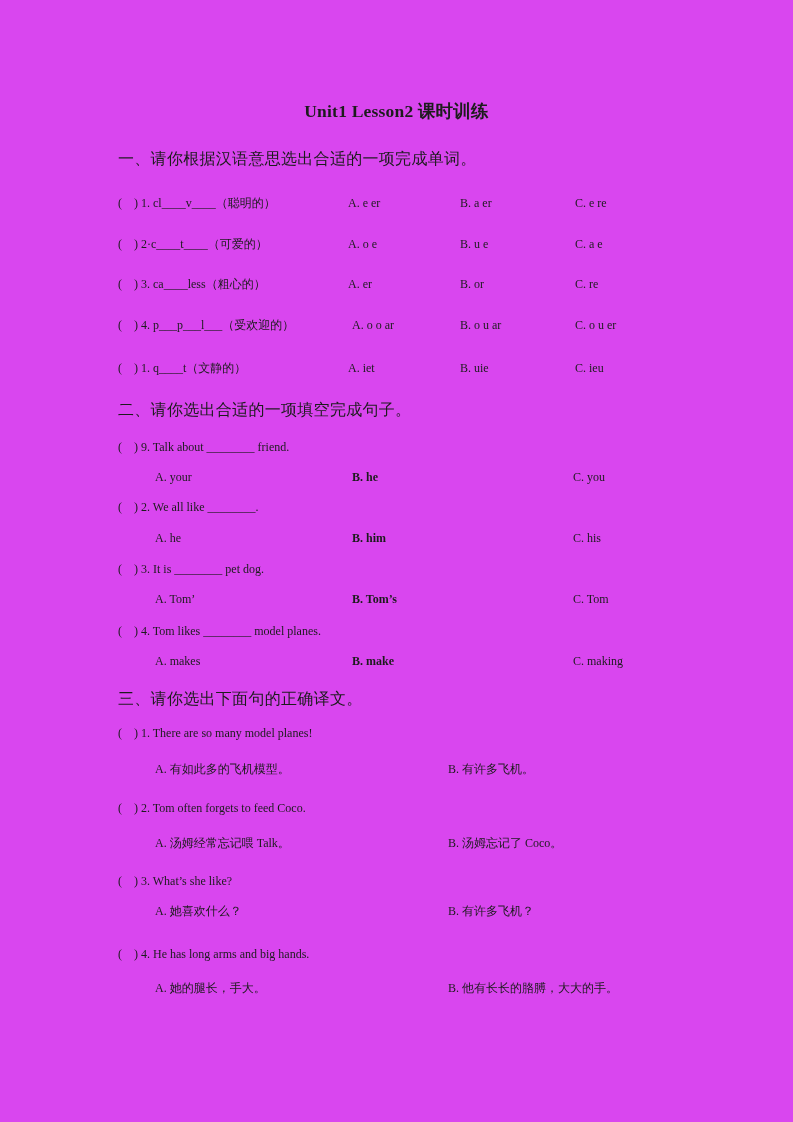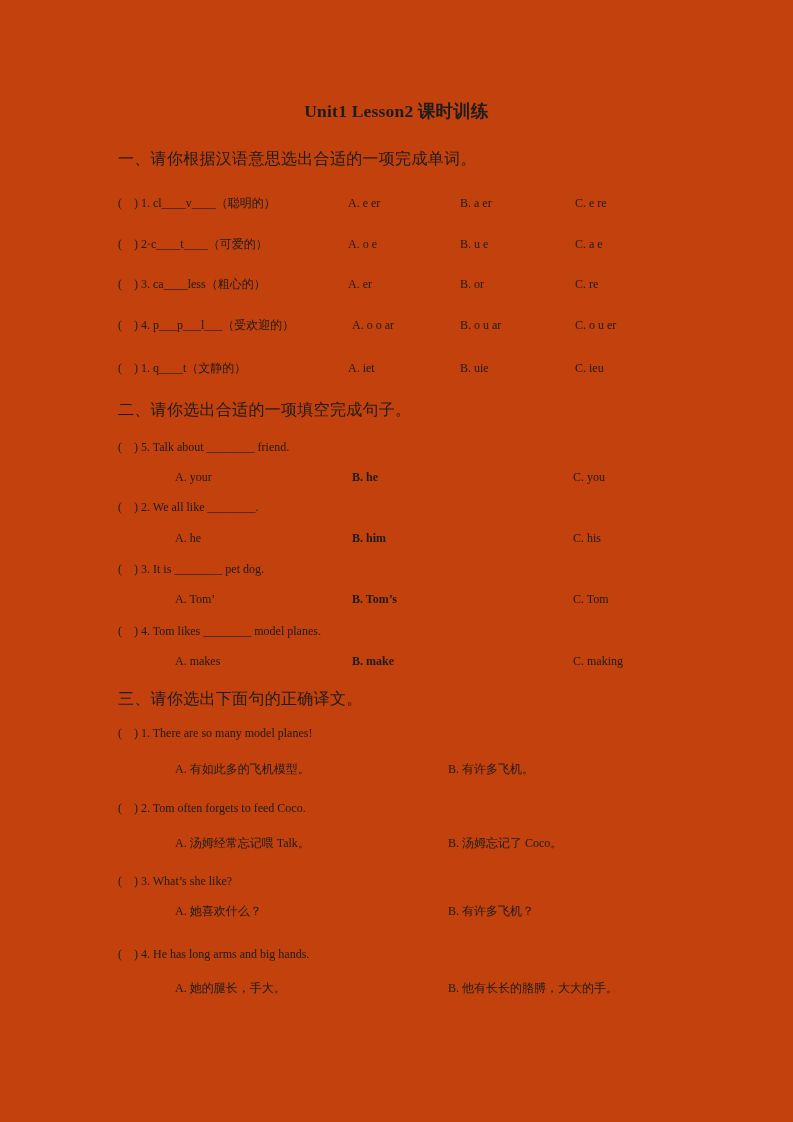--- a/index.html
+++ b/index.html
@@ -1,38 +1,38 @@
 <!DOCTYPE html>
 <html><head>
 <meta charset="utf-8">
 <style>
   html,body { margin:0; padding:0; background:#e8e8e8; }
   .page {
     position:relative;
     width:793px; height:1122px;
     margin:0 auto;
-    background:#c2410c;
+    background:#d946ef;
     color:#1c1c1c;
     font-family:"Liberation Serif","DejaVu Serif",serif;
     overflow:hidden;
   }
   .t { position:absolute; white-space:nowrap; font-size:12px; line-height:1.2; }
   .title {
     left:0; width:100%;
     text-align:center;
     font-weight:bold;
     font-size:17.5px;
     letter-spacing:0.2px;
   }
   .h { font-size:16px; letter-spacing:0.3px; }
   .qx { left:118px; }
   .oa { left:348px; }
   .ob { left:460px; }
   .oc { left:575px; }
-  .pa { left:155px;margin-left:20px; }
+  .pa { left:155px; }
   .pb { left:352px;font-weight:bold; }
   .pc { left:573px; }
   .sb { left:448px; }
 </style>
 </head>
 <body>
 
 <div class="page">
 
   <div class="t title" style="top:101px">Unit1 Lesson2 课时训练</div>
@@ -59,21 +59,21 @@
   <div class="t ob" style="top:318px">B. o u ar</div>
   <div class="t oc" style="top:318px">C. o u er</div>
 
   <div class="t qx" style="top:361px">(　) 1. q____t（文静的）</div>
   <div class="t oa" style="top:361px">A. iet</div>
   <div class="t ob" style="top:361px">B. uie</div>
   <div class="t oc" style="top:361px">C. ieu</div>
 
   <div class="t h qx" style="top:400px">二、请你选出合适的一项填空完成句子。</div>
 
-  <div class="t qx" style="top:440px">(　) 5. Talk about ________ friend.</div>
+  <div class="t qx" style="top:440px">(　) 9. Talk about ________ friend.</div>
   <div class="t pa" style="top:470px">A. your</div>
   <div class="t pb" style="top:470px">B. he</div>
   <div class="t pc" style="top:470px">C. you</div>
 
   <div class="t qx" style="top:500px">(　) 2. We all like ________.</div>
   <div class="t pa" style="top:531px">A. he</div>
   <div class="t pb" style="top:531px">B. him</div>
   <div class="t pc" style="top:531px">C. his</div>
 
   <div class="t qx" style="top:562px">(　) 3. It is ________ pet dog.</div>

